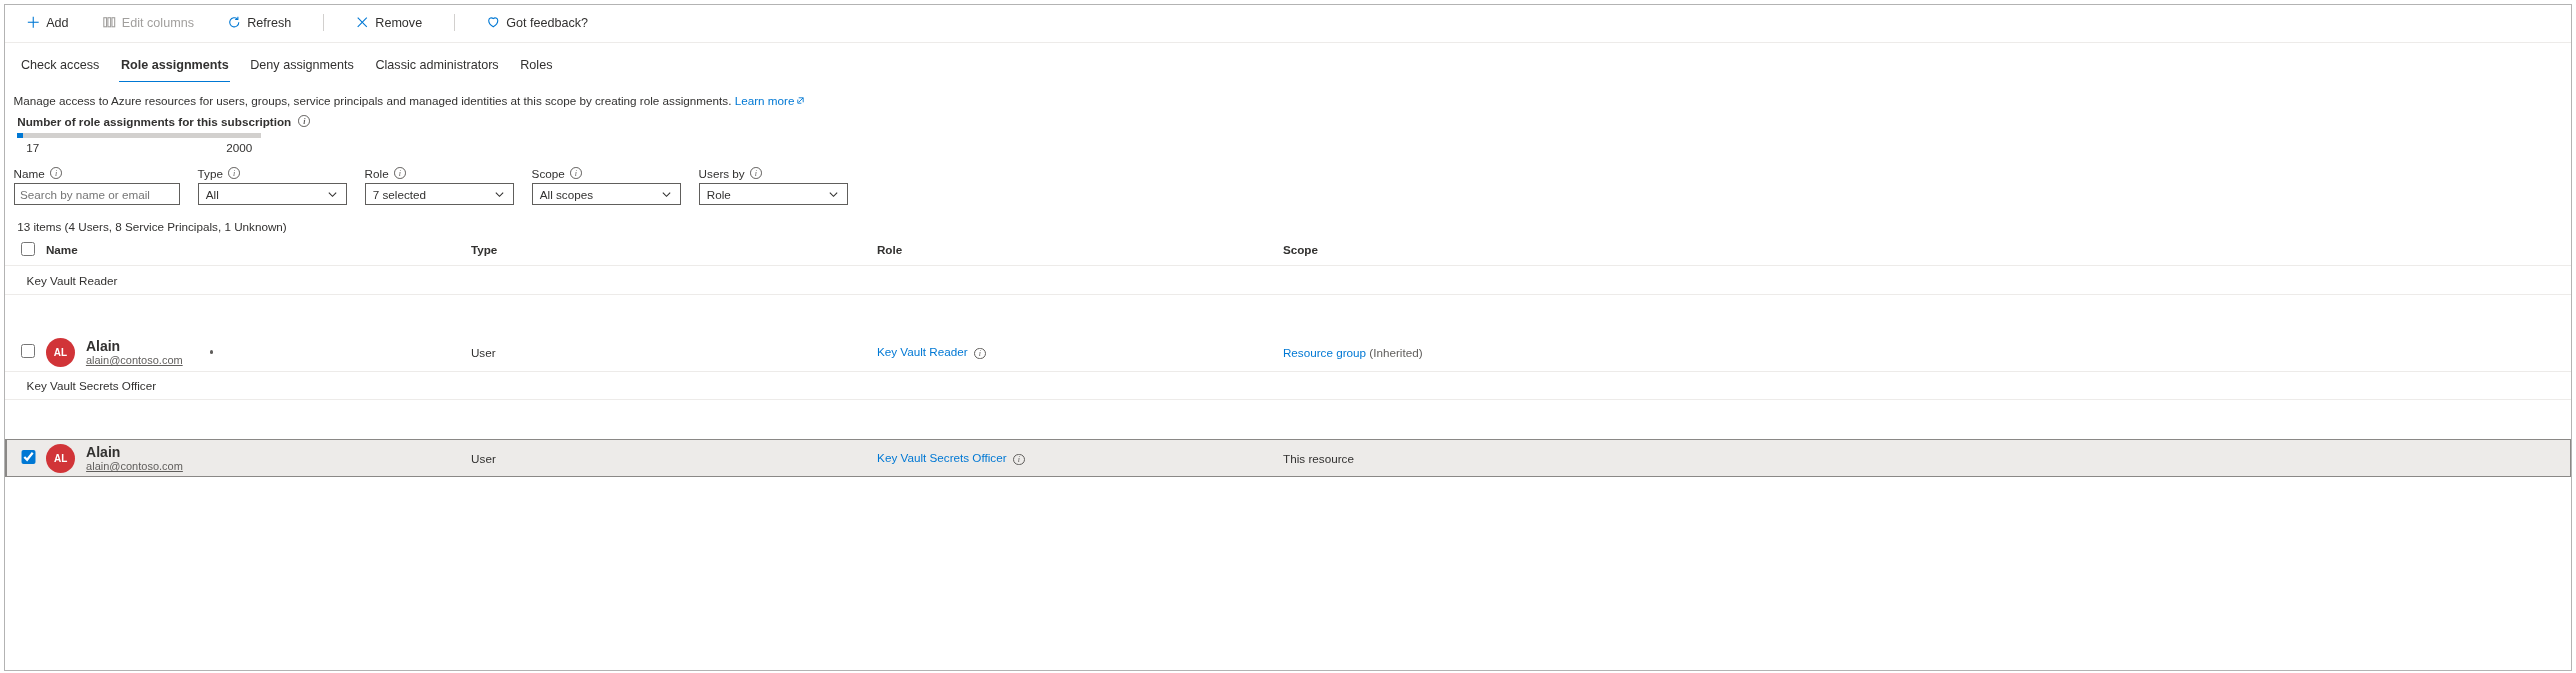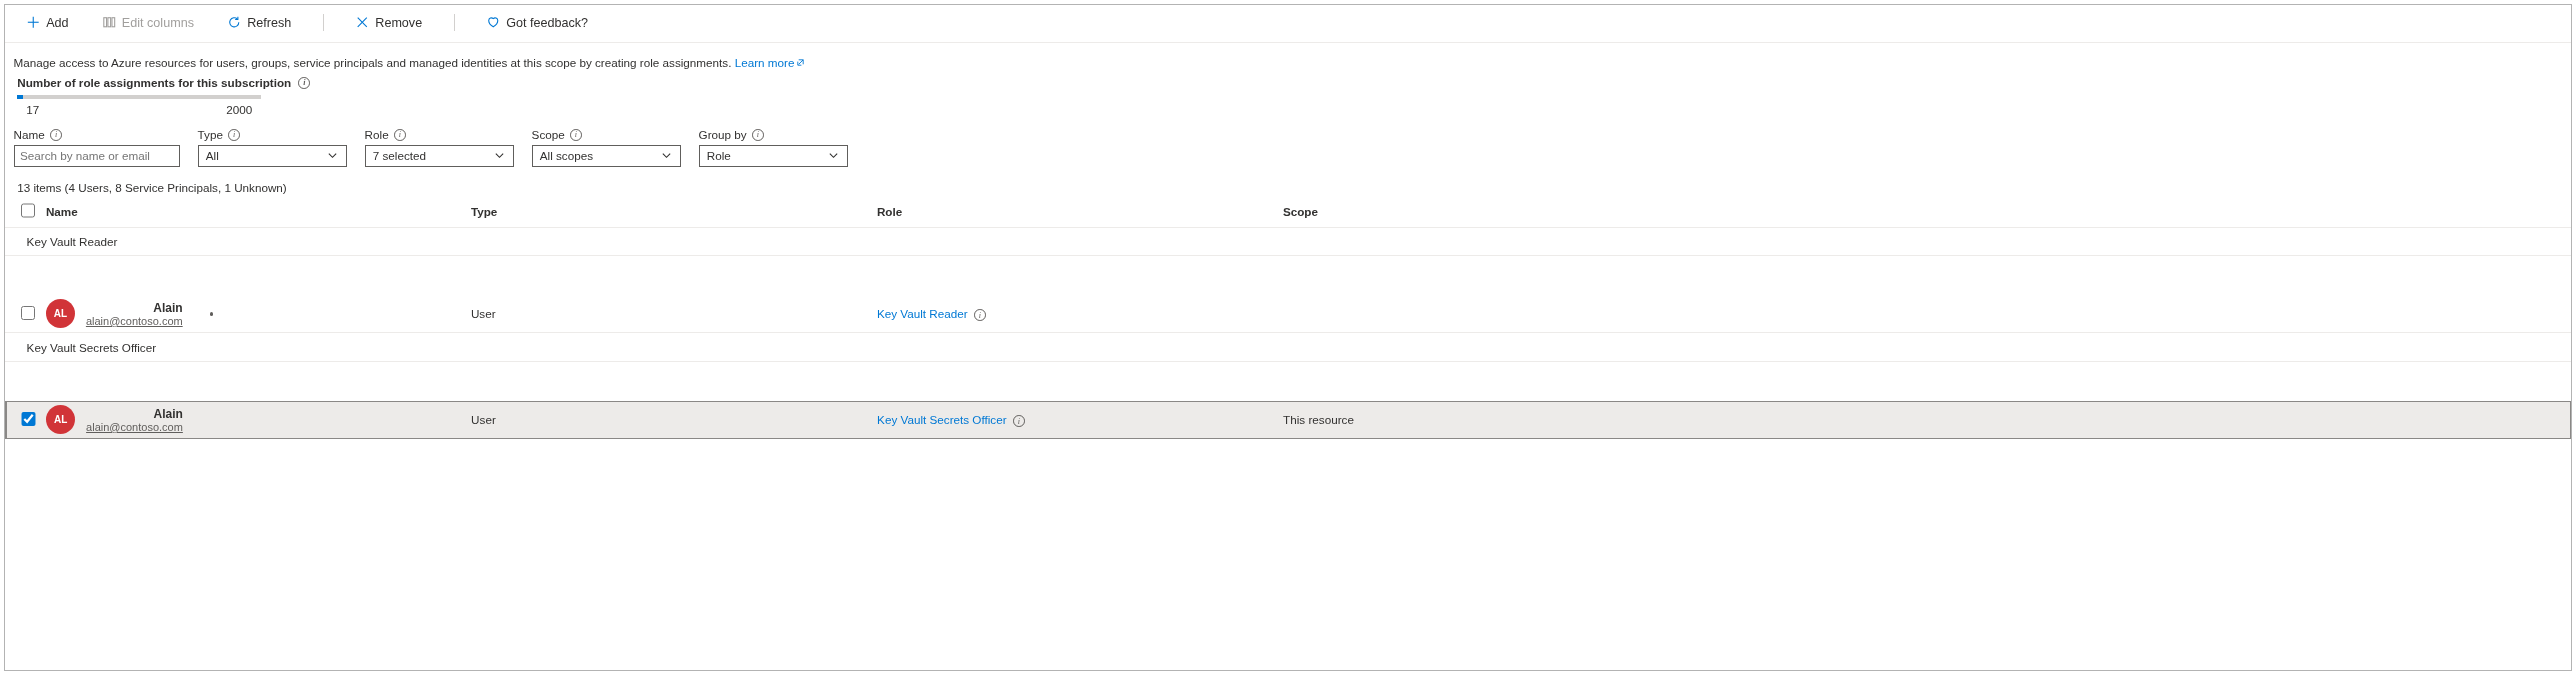--- a/index.html
+++ b/index.html
@@ -182,21 +182,21 @@
     background:#d13438;
     color:#fff;
     font-size:10px;
     font-weight:600;
     display:flex; align-items:center; justify-content:center;
     margin-right: 11px;
     flex-shrink:0;
   }
   .namecell { display:flex; align-items:center; flex:0 0 425px; }
   .name-text { display:flex; flex-direction:column; }
-  .name-text .primary { font-weight:600; font-size:12px;text-align:right; }
+  .name-text .primary { font-weight:600; font-size:14px; }
   .name-text .secondary { font-size:11px; color:#605e5c;text-decoration:underline; }
   .link { color:#0078d4; cursor:pointer; }
   .muted { color:#605e5c; }
 
   input[type=checkbox] {
     width:14.5px; height:14.5px;
     accent-color: #0078d4;
   }
   .info-icon {
     width:11.7px; height:11.7px;
@@ -250,20 +250,27 @@
     </div>
     <div class="tool-sep"></div>
     <div class="tool-btn">
       <svg viewBox="0 0 16 16" stroke="#0078d4" stroke-width="1.2" fill="none">
           <path d="M8 13s-5-3-5-7a3 3 0 0 1 5-2 3 3 0 0 1 5 2c0 4-5 7-5 7z"></path>
         </svg>
       <span>Got feedback?</span>
     </div>
   </div>
 
+  <div class="tabs">
+    <div class="tab">Check access</div>
+    <div class="tab active">Role assignments</div>
+    <div class="tab">Deny assignments</div>
+    <div class="tab">Classic administrators</div>
+    <div class="tab">Roles</div>
+  </div>
 
   <div class="desc">
     <span>Manage access to Azure resources for users, groups, service principals and managed identities at this scope by creating role assignments. </span>
     <a><span>Learn more</span><svg class="ext-icon" viewBox="0 0 10 10" stroke="#0078d4" stroke-width="1" fill="none">
           <path d="M3 2h5v5"></path>
           <path d="M8 2 3 7"></path>
           <path d="M2 4v4h4"></path>
         </svg></a>
   </div>
 
@@ -320,21 +327,21 @@
         </div>
       <div class="select">
         <span>All scopes</span>
         <svg class="chevron" viewBox="0 0 12 12" stroke="#323130" stroke-width="1.2" fill="none">
             <polyline points="2,4 6,8 10,4"></polyline>
           </svg>
       </div>
     </div>
     <div class="filter">
       <div class="filter-label">
-          <span>Group by</span>
+          <span>Users by</span>
           <span class="info-icon">i</span>
         </div>
       <div class="select">
         <span>Role</span>
         <svg class="chevron" viewBox="0 0 12 12" stroke="#323130" stroke-width="1.2" fill="none">
             <polyline points="2,4 6,8 10,4"></polyline>
           </svg>
       </div>
     </div>
   </div>
@@ -358,20 +365,24 @@
         <span class="primary">Alain</span>
         <span class="secondary">alain@contoso.com</span>
       </div>
       <span class="dot"></span>
     </div>
     <div class="col-type">User</div>
     <div class="col-role">
       <span class="link">Key Vault Reader</span>
       &nbsp;<span class="info-icon">i</span>
     </div>
+    <div class="col-scope">
+      <span class="link">Resource group</span>
+      <span class="muted">(Inherited)</span>
+    </div>
   </div>
 
   <div class="group-head">Key Vault Secrets Officer</div>
   <div class="row selected">
     <div class="col-chk"><input type="checkbox" checked="" style=""></div>
     <div class="namecell">
       <div class="avatar">AL</div>
       <div class="name-text">
         <span class="primary">Alain</span>
         <span class="secondary">alain@contoso.com</span>

